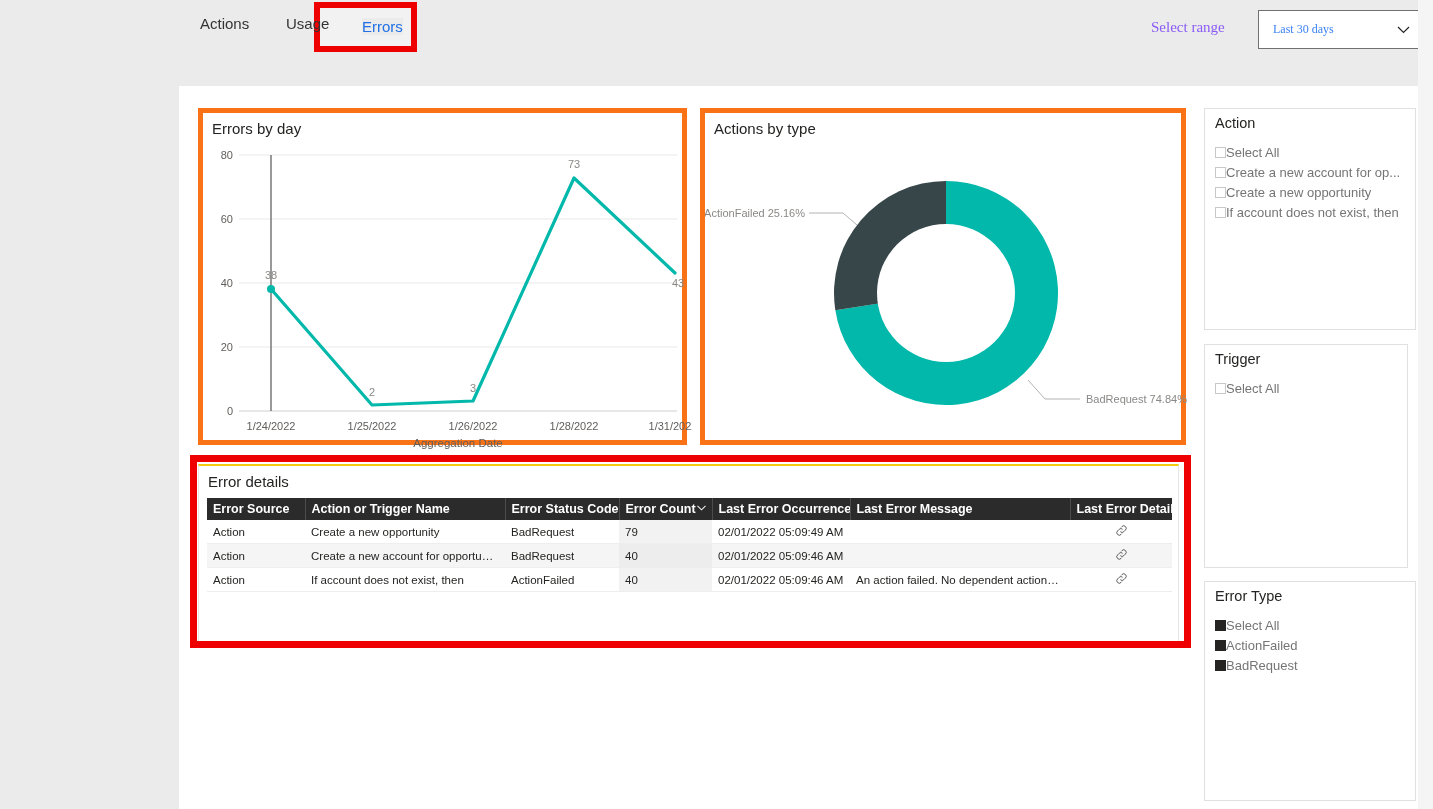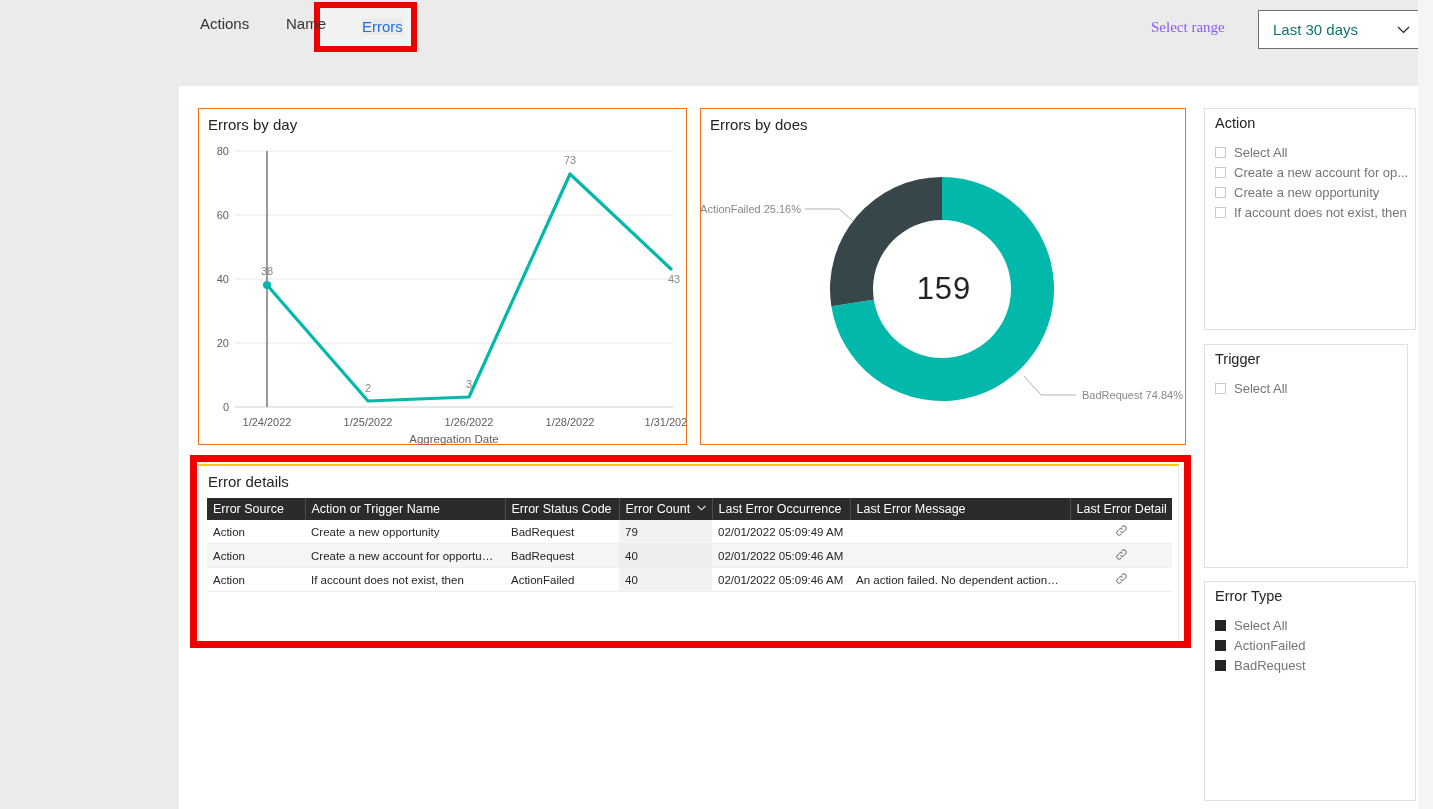--- a/index.html
+++ b/index.html
@@ -36,21 +36,21 @@
   #select-range-label {
     position: absolute; left: 1151px; top: 19px;
     font-size: 15px; color: #8b5cf6; white-space: nowrap; font-family: Liberation Serif, serif;
   }
   #range-dropdown {
     position: absolute; left: 1258px; top: 10px; width: 165px; height: 39px;
     border: 1px solid #707070; background: #ffffff;
     display: flex; align-items: center; justify-content: space-between;
     padding: 0 12px 0 14px; cursor: pointer;
   }
-  #range-dropdown .val { font-size: 15px; color: #0f766e; }
+  #range-dropdown .val { font-size: 12px; color: #3b82f6; font-family: Liberation Serif, serif; }
   .chev { width: 13px; height: 8px; flex: none; }
 
   
   #canvas {
     position: absolute; left: 179px; top: 86px;
     width: 1023px; height: 723px; background: #ffffff;
   }
   #canvas-right {
     position: absolute; left: 1202px; top: 86px;
     width: 216px; height: 723px; background: #ffffff;
@@ -63,21 +63,21 @@
   
   #viz-toolbar {
     position: absolute; left: 597px; top: 88px;
     display: flex; align-items: center; gap: 12px;
   }
   #viz-toolbar .tbtn { cursor: pointer; opacity: .75; }
 
   
   .viz {
     position: absolute; background: #ffffff;
-    border: 1px solid #f97316;
+    border: 5px solid #f97316;
   }
   .viz-title {
     position: absolute; left: 9px; top: 7px;
     font-size: 15px; color: #252423;
     white-space: nowrap;
   }
 
   
   #viz-errors-by-day { left: 19px; top: 22px; width: 489px; height: 337px; }
   #line-svg { position: absolute; left: 0; top: 0; }
@@ -99,21 +99,21 @@
     pointer-events: none; z-index: 5;
   }
   #viz-error-details {
     left: 19px; top: 378px; width: 981px; height: 180px;
     border: 1px solid #e6e6e6; border-top: 2px solid #f2c811;
   }
   #tbl { position: absolute; left: 8px; top: 32px; width: 965px; }
   table { border-collapse: collapse; width: 965px; table-layout: fixed; }
   thead th {
     background: #2b2b2b; color: #ffffff;
-    font-size: 12.5px; font-weight: normal; text-align: left;
+    font-size: 12.5px; font-weight: bold; text-align: left;
     padding: 4px 6px; height: 22px;
     border-right: 1px solid #4c4c4c;
     white-space: nowrap; overflow: hidden;
   }
   thead th:last-child { border-right: none; }
   tbody td {
     font-size: 11.5px; color: #252423; text-align: left;
     padding: 4px 6px; height: 22px;
     border-bottom: 1px solid #eeeeee;
     white-space: nowrap; overflow: hidden; text-overflow: ellipsis;
@@ -127,21 +127,21 @@
   
   .slicer {
     position: absolute; background: #ffffff; border: 1px solid #e0e0e0;
   }
   .slicer-title {
     position: absolute; left: 10px; top: 6px;
     font-size: 14.5px; color: #252423; white-space: nowrap;
   }
   .slicer-items { position: absolute; left: 10px; top: 33px; right: 6px; }
   .slicer-row {
-    display: flex; align-items: center; gap: 8px;
+    display: flex; align-items: center; 
     height: 20px; cursor: pointer;
   }
   .cb {
     width: 11px; height: 11px; flex: none;
     border: 1px solid #c8c8c8; background: #ffffff;
   }
   .cb.filled { background: #252423; border-color: #252423; }
   .slicer-label {
     font-size: 13px; color: #757575;
     white-space: nowrap; overflow: hidden; text-overflow: ellipsis;
@@ -155,21 +155,21 @@
   .dl { font-size: 11px; fill: #8a8886; font-family: "Liberation Sans", sans-serif; }
   .ax-title { font-size: 11.5px; fill: #605e5c; font-family: "Liberation Sans", sans-serif; }
   .cal { font-size: 11px; fill: #8a8886; font-family: "Liberation Sans", sans-serif; }
 </style>
 </head>
 <body>
 
 <div id="topbar">
   <div id="tab-errors-box"></div>
   <div class="tab" id="tab-actions">Actions</div>
-  <div class="tab" id="tab-usage">Name</div>
+  <div class="tab" id="tab-usage">Usage</div>
   <div class="tab" id="tab-errors">Errors</div>
 
   <div id="select-range-label">Select range</div>
   <div id="range-dropdown">
     <span class="val">Last 30 days</span>
     <svg class="chev" viewBox="0 0 13 8">
       <path d="M1 1 L6.5 6.5 L12 1" fill="none" stroke="#252423" stroke-width="1.2"></path>
     </svg>
   </div>
 </div>
@@ -224,35 +224,34 @@
       <text class="ax-tick" x="169" y="317" text-anchor="middle">1/25/2022</text>
       <text class="ax-tick" x="270" y="317" text-anchor="middle">1/26/2022</text>
       <text class="ax-tick" x="371" y="317" text-anchor="middle">1/28/2022</text>
       <text class="ax-tick" x="470" y="317" text-anchor="middle">1/31/2022</text>
 
       <text class="ax-title" x="255" y="334" text-anchor="middle">Aggregation Date</text>
     </svg>
   </div>
 
   <div class="viz" id="viz-errors-by-type">
-    <div class="viz-title">Errors by does</div>
+    <div class="viz-title">Actions by type</div>
     <svg id="donut-svg" width="486" height="337">
 
       <path d="M 241 68 A 112 112 0 1 1 130.36 197.3 L 240.4 180 Z" fill="#01B8AA"></path>
 
       <path d="M 130.36 197.3 A 112 112 0 0 1 241 68 L 241 180 Z" fill="#374649"></path>
 
       <circle cx="241" cy="180" r="69" fill="#ffffff"></circle>
 
       <path d="M 152 112 L 138 100 L 104 100" fill="none" stroke="#b3b3b3" stroke-width="1"></path>
       <path d="M 323 267 L 340 286 L 375 286" fill="none" stroke="#b3b3b3" stroke-width="1"></path>
       <text class="cal" x="100" y="104" text-anchor="end">ActionFailed 25.16%</text>
       <text class="cal" x="381" y="290" text-anchor="start">BadRequest 74.84%</text>
     </svg>
-    <div id="donut-total">159</div>
   </div>
 
   <div class="viz" id="viz-error-details">
     <div class="viz-title">Error details</div>
     <div id="tbl">
       <table>
         <thead>
           <tr>
             <th style="width:98px">Error Source</th>
             <th style="width:200px">Action or Trigger Name</th>

